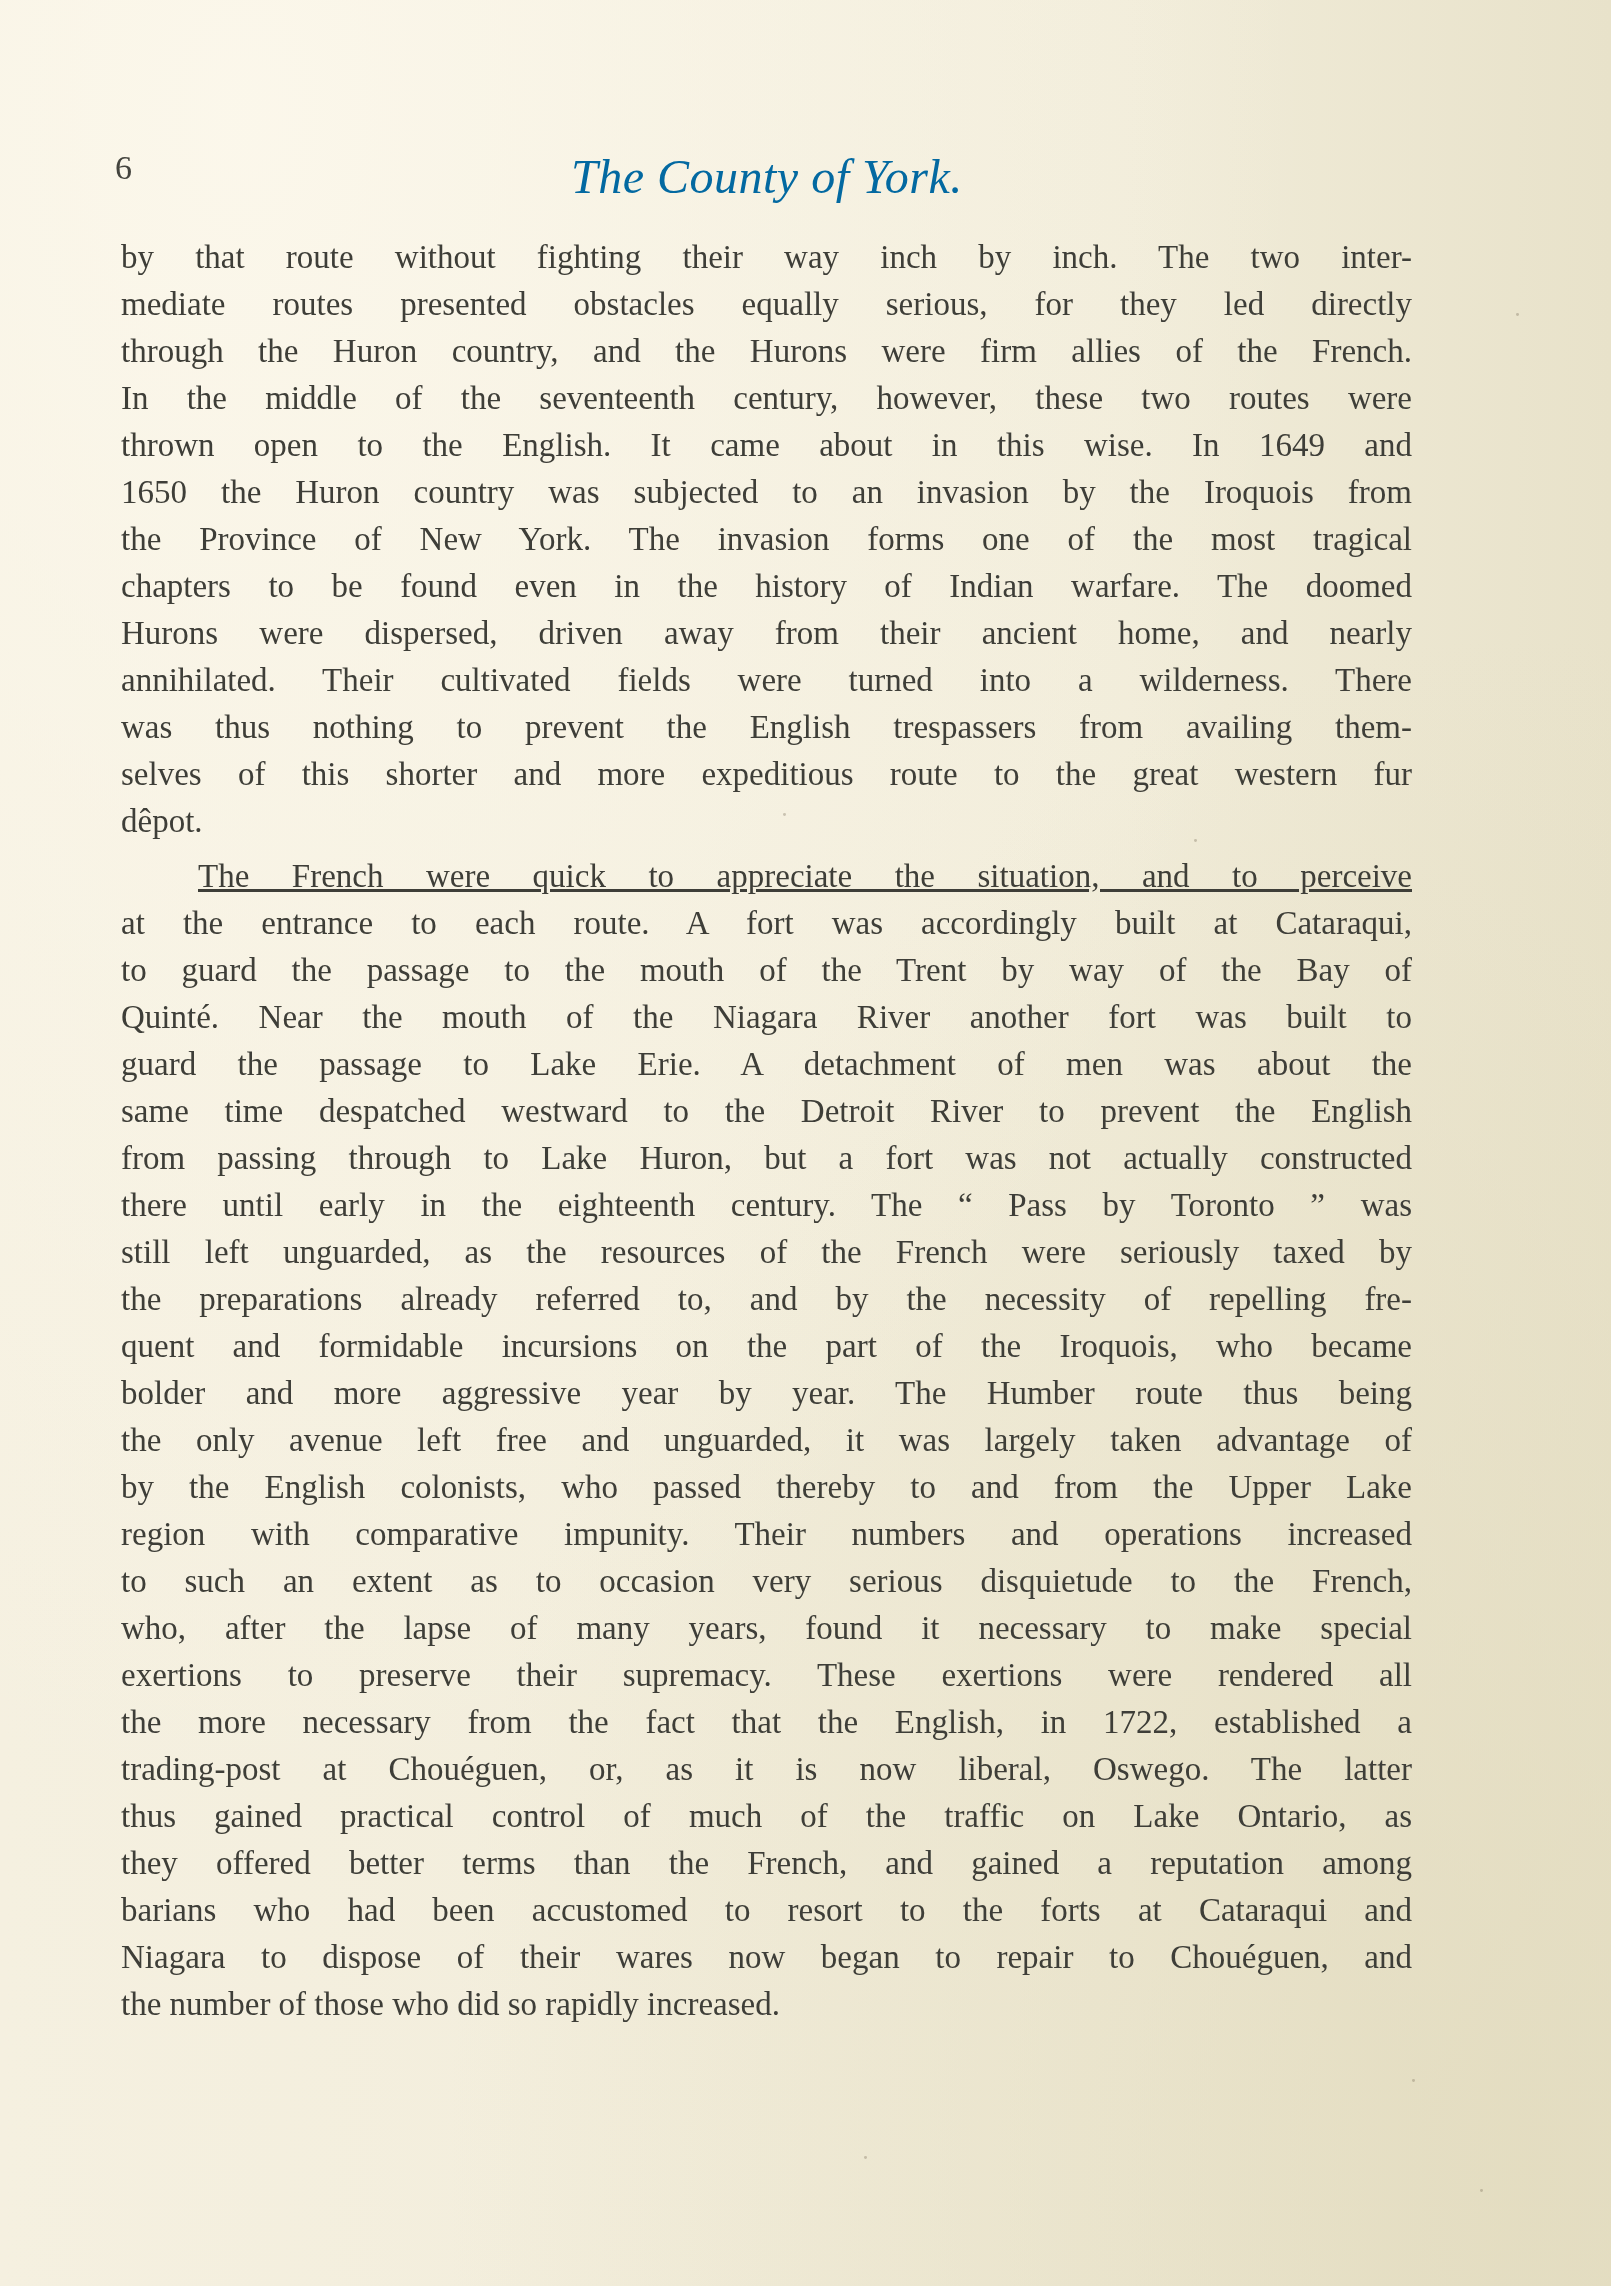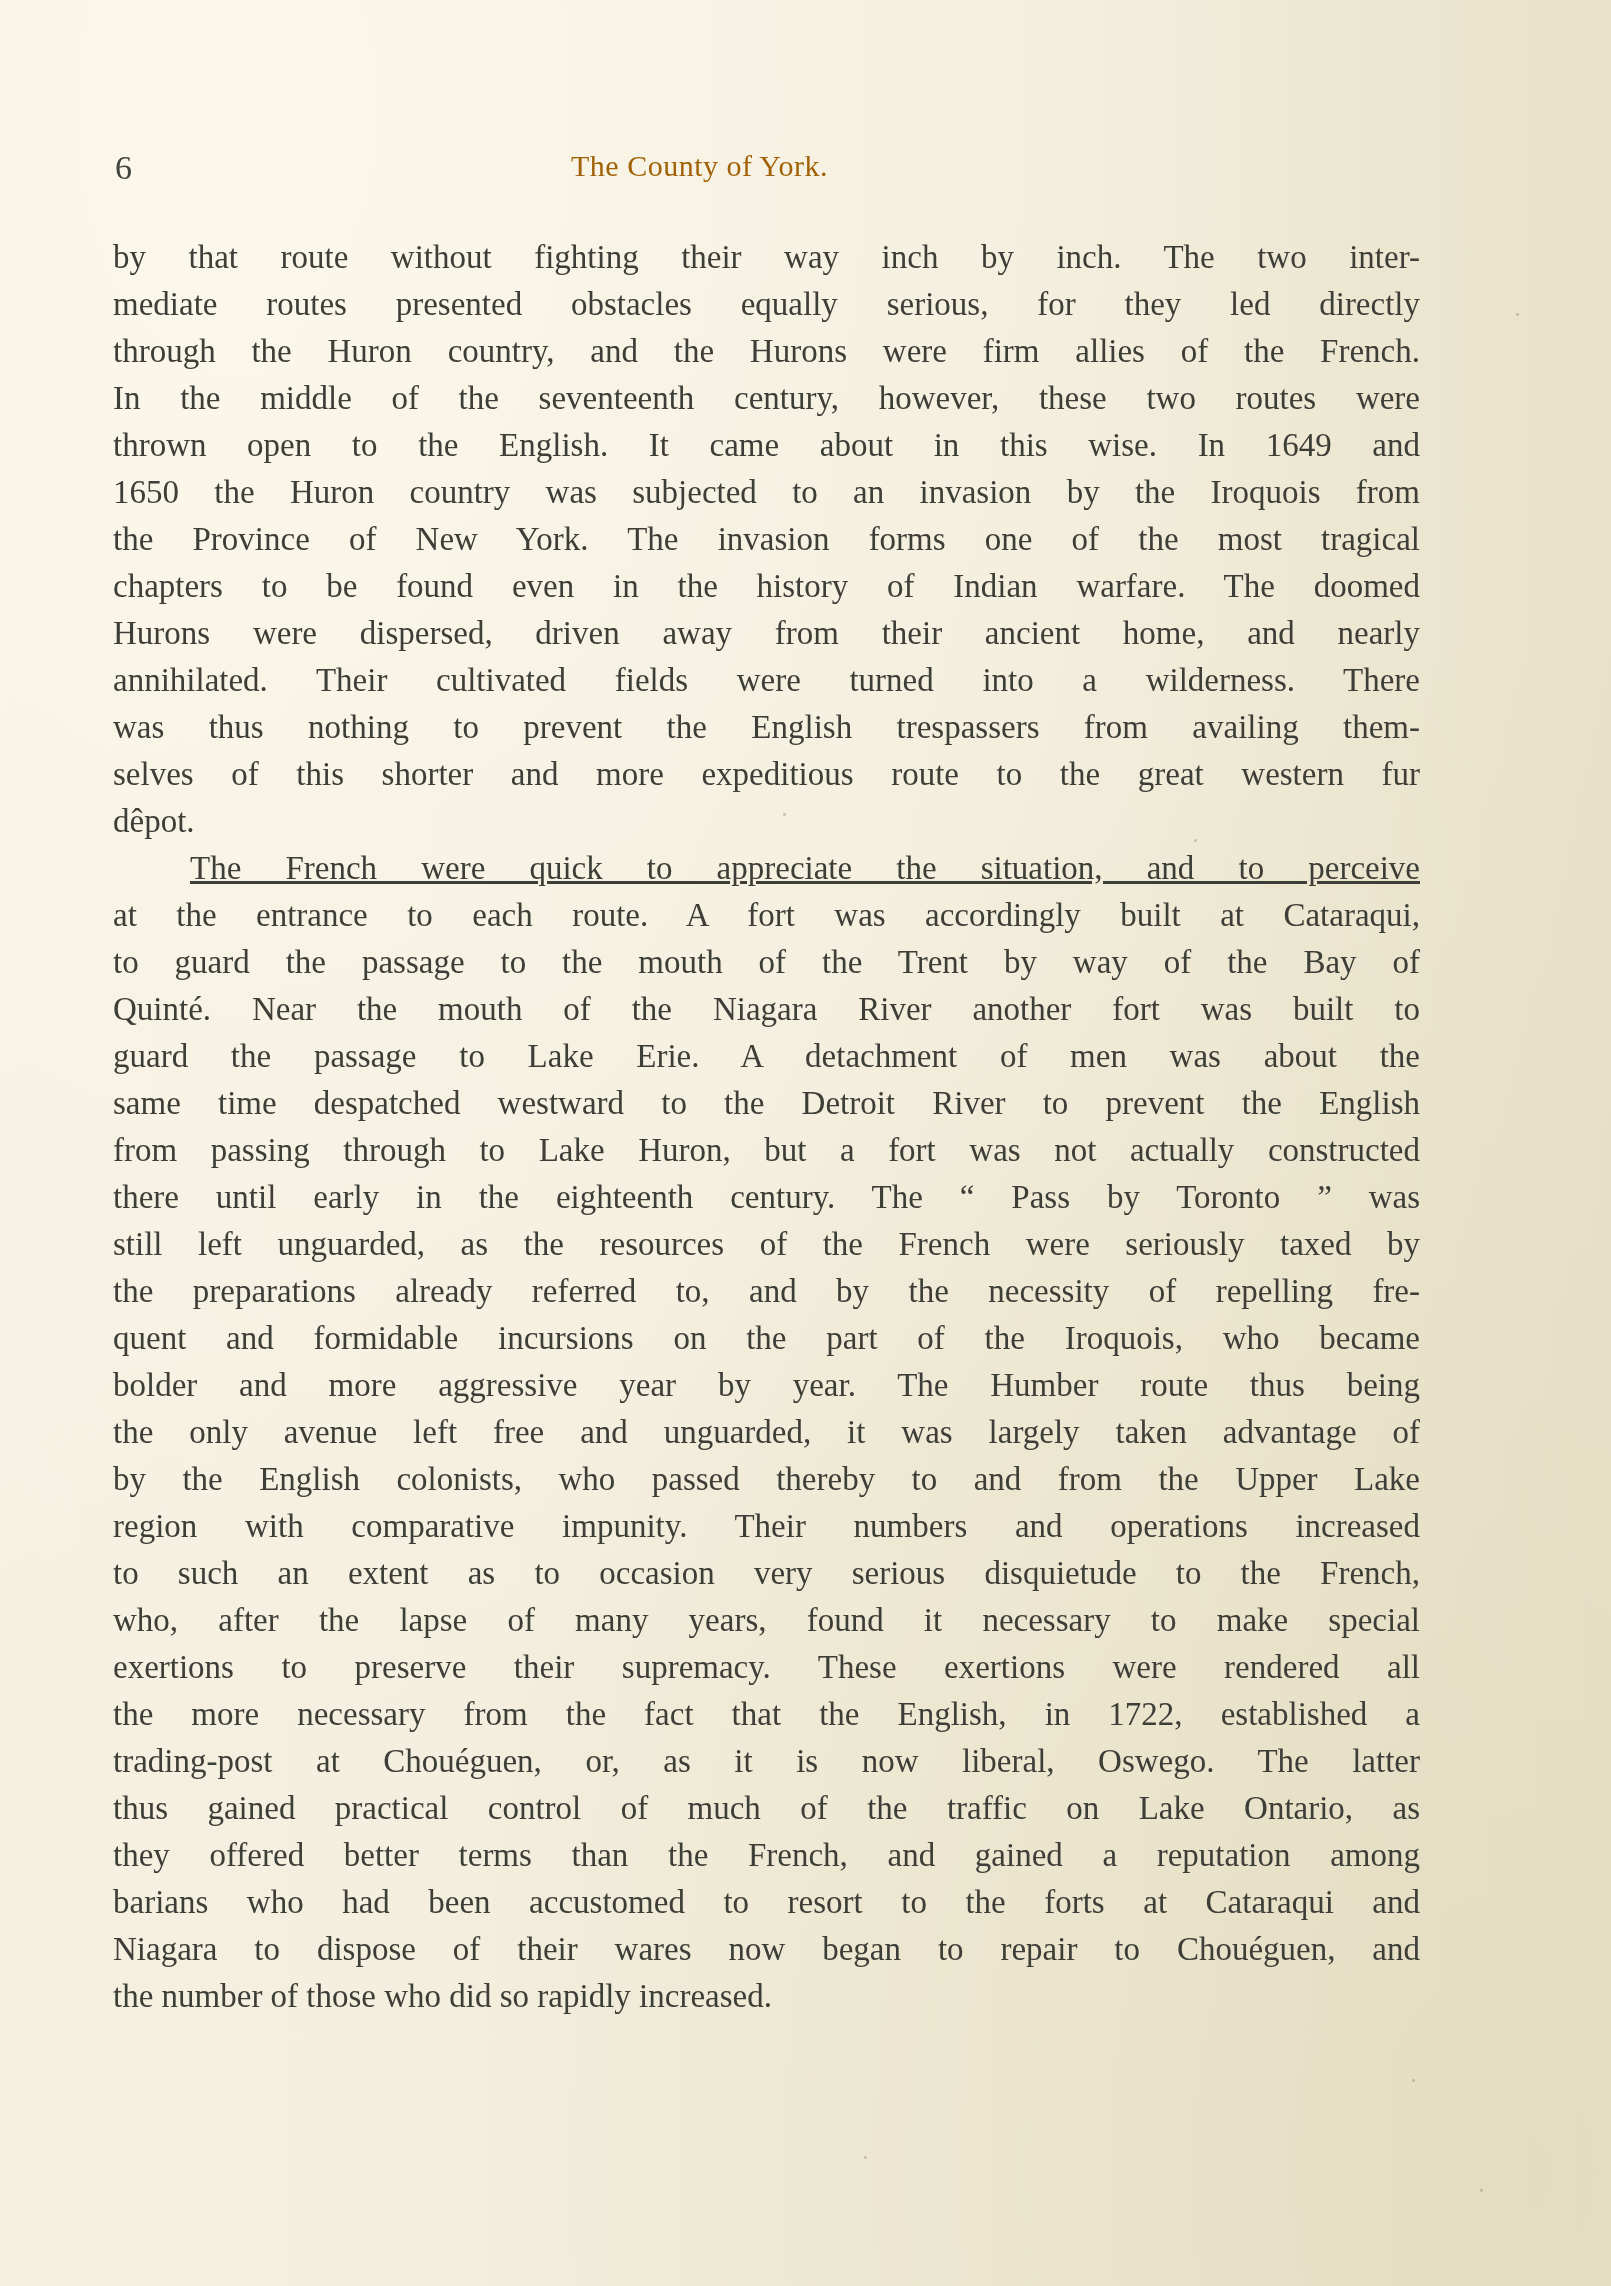--- a/index.html
+++ b/index.html
@@ -35,23 +35,24 @@
     top: 0;
     font-family: "Liberation Serif", serif;
     font-size: 34px;
     color: #44443e;
   }
   .running-title {
     position: absolute;
     left: 458px;
     top: 0;
     font-family: "Liberation Serif", serif;
-    font-size: 30px;
+    font-style: italic;
+    font-size: 48px;
     letter-spacing: 0.5px;
-    color: #a16207;
+    color: #0369a1;
   }
   .body-text {
     margin-top: 24.5px;
   }
   .line {
     display: block;
     height: 47px;
     line-height: 47px;
     font-family: "Liberation Serif", serif;
     font-size: 33px;
@@ -62,21 +63,21 @@
     color: #3e3e38;
   }
   .line.last {
     text-align-last: left;
   }
   .line.indent {
     padding-left: 77px;
     text-decoration: underline;
   }
   .para {
-    margin: 0;
+    margin: 8px;
   }
   .speck {
     position: absolute;
     width: 2.8px;
     height: 2.8px;
     border-radius: 50%;
     background: rgba(120,110,90,0.35);
   }
 </style>
 </head>

